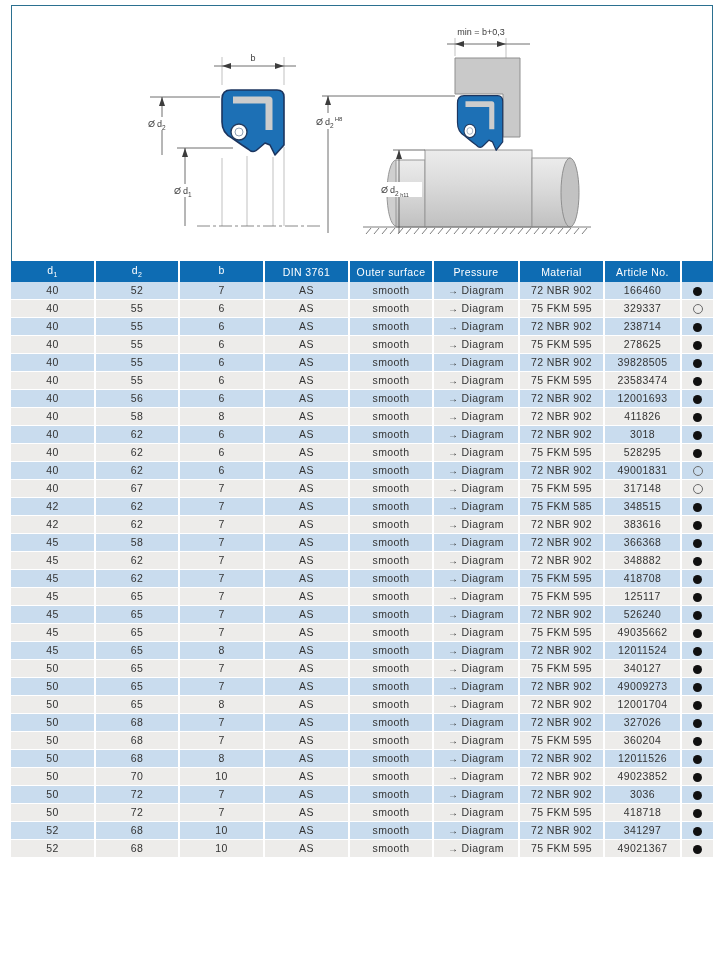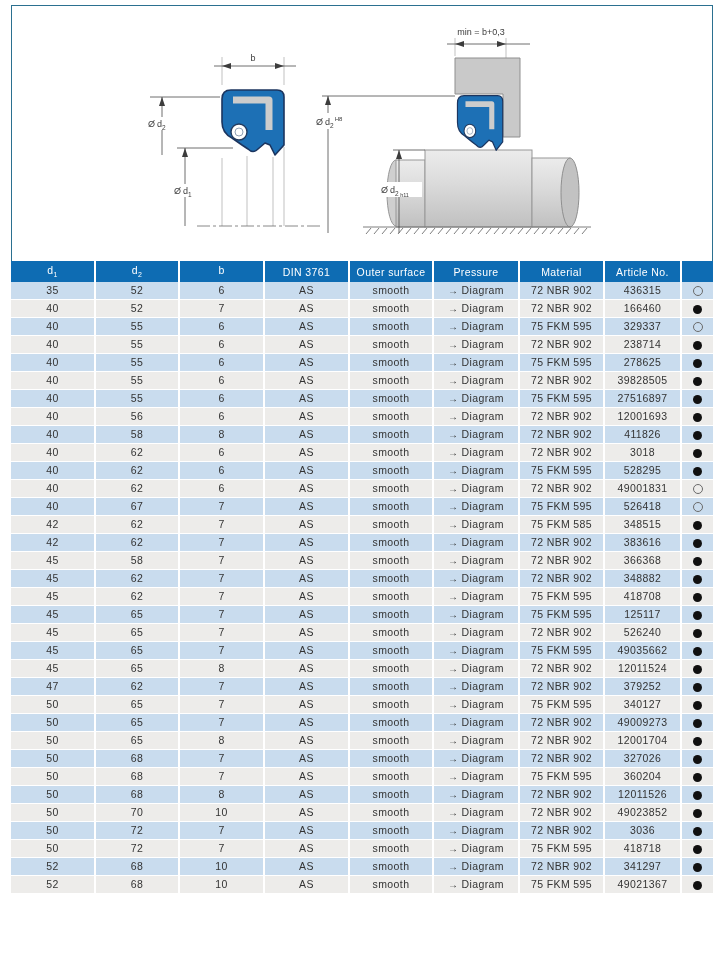--- a/index.html
+++ b/index.html
@@ -194,31 +194,20 @@
           <th><span>DIN 3761</span></th>
           <th><span>Outer surface</span></th>
           <th><span>Pressure</span></th>
           <th><span>Material</span></th>
           <th><span>Article No.</span></th>
           <th><span></span></th>
         </tr>
       </thead>
       <tbody id="rows">
           <tr>
-      <td>35</td>
-      <td>52</td>
-      <td>6</td>
-      <td>AS</td>
-      <td>smooth</td>
-      <td class="pressure"><span class="arrow">→</span><span class="plabel">Diagram</span></td>
-      <td>72 NBR 902</td>
-      <td>436315</td>
-      <td class="avail"><span class="dot open"></span></td>
-    </tr>
-          <tr>
       <td>40</td>
       <td>52</td>
       <td>7</td>
       <td>AS</td>
       <td>smooth</td>
       <td class="pressure"><span class="arrow">→</span><span class="plabel">Diagram</span></td>
       <td>72 NBR 902</td>
       <td>166460</td>
       <td class="avail"><span class="dot filled"></span></td>
     </tr>
@@ -267,21 +256,21 @@
       <td class="avail"><span class="dot filled"></span></td>
     </tr>
           <tr>
       <td>40</td>
       <td>55</td>
       <td>6</td>
       <td>AS</td>
       <td>smooth</td>
       <td class="pressure"><span class="arrow">→</span><span class="plabel">Diagram</span></td>
       <td>75 FKM 595</td>
-      <td>27516897</td>
+      <td>23583474</td>
       <td class="avail"><span class="dot filled"></span></td>
     </tr>
           <tr>
       <td>40</td>
       <td>56</td>
       <td>6</td>
       <td>AS</td>
       <td>smooth</td>
       <td class="pressure"><span class="arrow">→</span><span class="plabel">Diagram</span></td>
       <td>72 NBR 902</td>
@@ -333,21 +322,21 @@
       <td class="avail"><span class="dot open"></span></td>
     </tr>
           <tr>
       <td>40</td>
       <td>67</td>
       <td>7</td>
       <td>AS</td>
       <td>smooth</td>
       <td class="pressure"><span class="arrow">→</span><span class="plabel">Diagram</span></td>
       <td>75 FKM 595</td>
-      <td>526418</td>
+      <td>317148</td>
       <td class="avail"><span class="dot open"></span></td>
     </tr>
           <tr>
       <td>42</td>
       <td>62</td>
       <td>7</td>
       <td>AS</td>
       <td>smooth</td>
       <td class="pressure"><span class="arrow">→</span><span class="plabel">Diagram</span></td>
       <td>75 FKM 585</td>
@@ -433,31 +422,20 @@
     </tr>
           <tr>
       <td>45</td>
       <td>65</td>
       <td>8</td>
       <td>AS</td>
       <td>smooth</td>
       <td class="pressure"><span class="arrow">→</span><span class="plabel">Diagram</span></td>
       <td>72 NBR 902</td>
       <td>12011524</td>
-      <td class="avail"><span class="dot filled"></span></td>
-    </tr>
-          <tr>
-      <td>47</td>
-      <td>62</td>
-      <td>7</td>
-      <td>AS</td>
-      <td>smooth</td>
-      <td class="pressure"><span class="arrow">→</span><span class="plabel">Diagram</span></td>
-      <td>72 NBR 902</td>
-      <td>379252</td>
       <td class="avail"><span class="dot filled"></span></td>
     </tr>
           <tr>
       <td>50</td>
       <td>65</td>
       <td>7</td>
       <td>AS</td>
       <td>smooth</td>
       <td class="pressure"><span class="arrow">→</span><span class="plabel">Diagram</span></td>
       <td>75 FKM 595</td>

